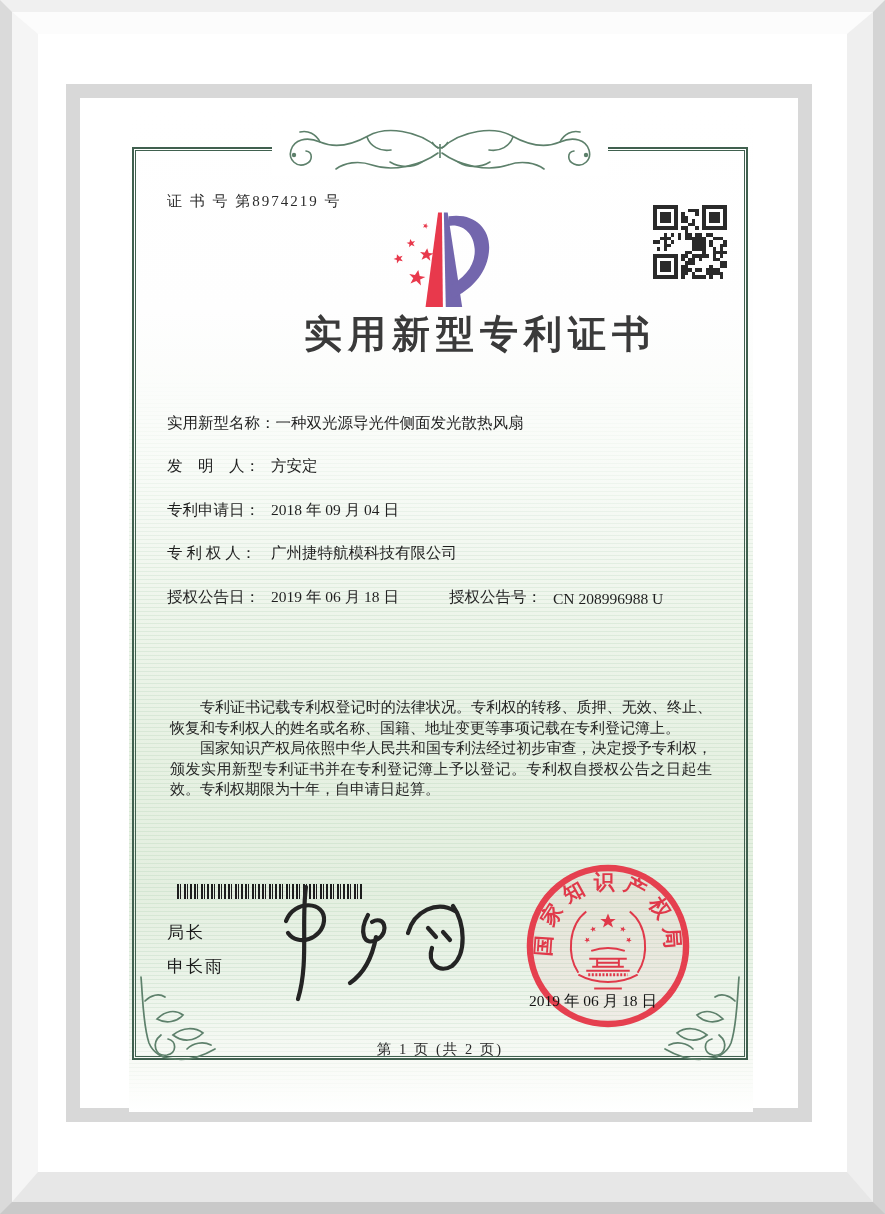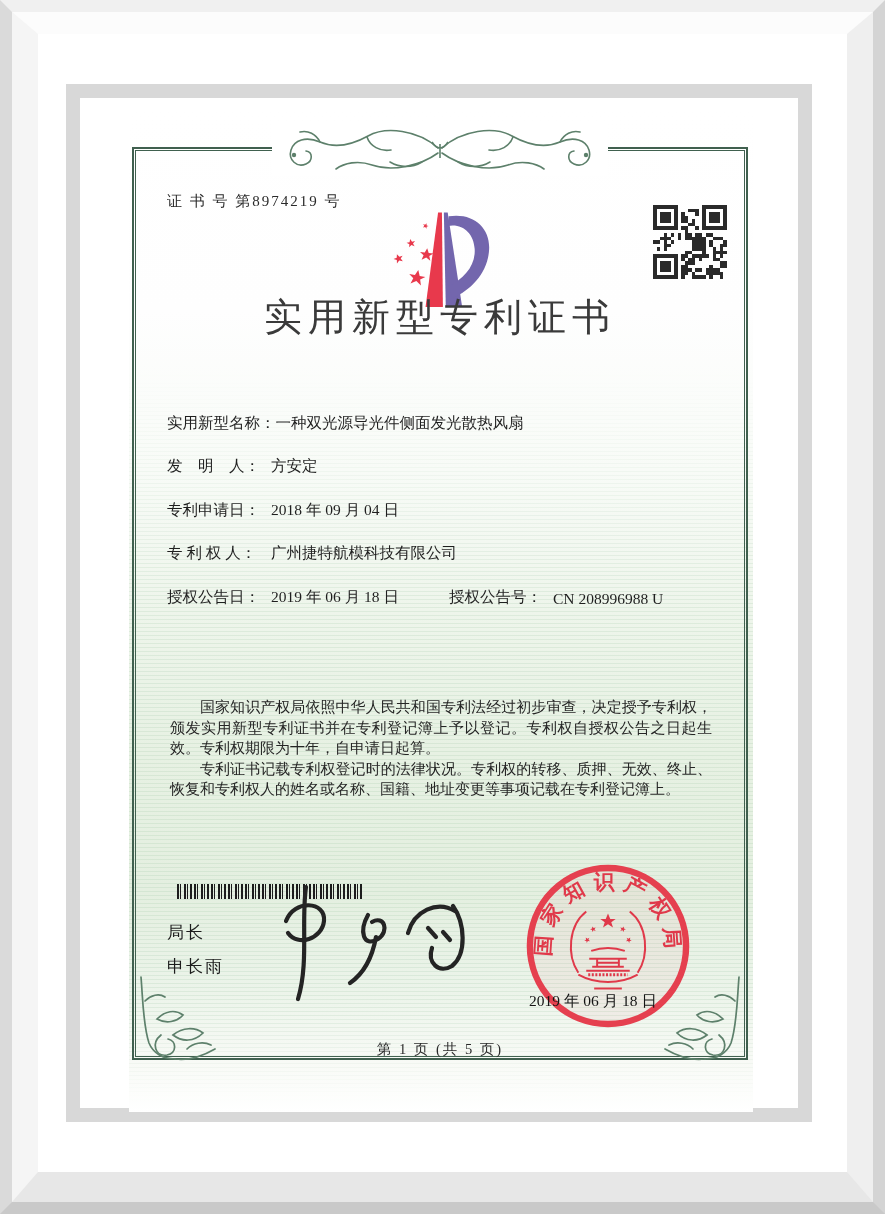--- a/index.html
+++ b/index.html
@@ -28,22 +28,22 @@
   .bframe::before{content:'';position:absolute;inset:1px;border:1px solid #40604f;pointer-events:none;}
   
   .cert-no{position:absolute;left:33px;top:43px;font-size:15px;letter-spacing:2px;color:#2a2a2a;}
   .logo{position:absolute;left:50%;top:58px;transform:translateX(-50%);width:106px;height:114px;}
   .qr{position:absolute;left:519px;top:56px;width:74px;height:74px;}
   .flourish{position:absolute;left:50%;top:-27px;transform:translateX(-50%);
     width:336px;height:54px;background:#ffffff;z-index:3;}
   .corner{position:absolute;width:94px;height:94px;z-index:3;}
   .corner.bl{left:-3px;bottom:-9px;}
   .corner.br{right:-3px;bottom:-9px;}
-  .title{position:absolute;left:0;top:143px;width:100%;text-align:center;
-    font-size:38px;font-weight:400;letter-spacing:6px;color:#3a3a3a;}
+  .title{position:absolute;left:0;top:160px;width:100%;text-align:center;
+    font-size:38px;font-weight:700;letter-spacing:6px;color:#3a3a3a;padding-left:40px;}
   .fields{position:absolute;left:33px;top:241px;right:20px;}
   .frow{display:flex;align-items:flex-end;height:43.6px;font-size:15.5px;color:#1f1f1f;}
   .flabel{flex:0 0 104px;white-space:pre;}
   .fvalue{white-space:pre;}
   .fvalue.w178{flex:0 0 178px;}
   .paras{position:absolute;left:36px;right:34px;top:548px;font-size:15px;
     line-height:20.6px;color:#252525;text-align:justify;}
   .paras p{margin:0;text-indent:2em;}
   .barcode{position:absolute;left:43px;top:735px;width:185px;height:15px;
     background:repeating-linear-gradient(90deg,#1d1d1d 0 2px,transparent 2px 3px,
@@ -290,22 +290,22 @@
         </div>
         <div class="frow">
           <span class="flabel">授权公告日：</span>
           <span class="fvalue w178">2019 年 06 月 18 日</span>
           <span class="flabel">授权公告号：</span>
           <span class="fvalue">CN 208996988 U</span>
         </div>
       </div>
 
       <div class="paras">
+        <p>专利证书记载专利权登记时的法律状况。专利权的转移、质押、无效、终止、恢复和专利权人的姓名或名称、国籍、地址变更等事项记载在专利登记簿上。</p>
         <p>国家知识产权局依照中华人民共和国专利法经过初步审查，决定授予专利权，颁发实用新型专利证书并在专利登记簿上予以登记。专利权自授权公告之日起生效。专利权期限为十年，自申请日起算。</p>
-        <p>专利证书记载专利权登记时的法律状况。专利权的转移、质押、无效、终止、恢复和专利权人的姓名或名称、国籍、地址变更等事项记载在专利登记簿上。</p>
       </div>
 
       <div class="barcode"></div>
 
       <div class="signer-title">局长</div>
       <div class="signer-name">申长雨</div>
 
       <div class="signature">
         <svg width="222" height="138" viewBox="0 0 222 138">
           <g fill="none" stroke="#242424" stroke-width="4.2" stroke-linecap="round">
@@ -347,17 +347,17 @@
               <path d="M-11 0 L -11 8 M 11 0 L 11 8 M -11 4 L 11 4"></path>
               <path d="M-16 8 L 16 8"></path>
               <path d="M-22 12 L 22 12"></path>
               <path d="M-20 16 L 20 16" stroke-width="3" stroke-dasharray="2,1.6"></path>
             </g>
           </g>
         </svg>
       </div>
       <div class="seal-date">2019 年 06 月 18 日</div>
 
-      <div class="pagenum">第 1 页 (共 5 页)</div>
+      <div class="pagenum">第 1 页 (共 2 页)</div>
     </div>
 
   </div>
 </div>
 
 </body></html>

